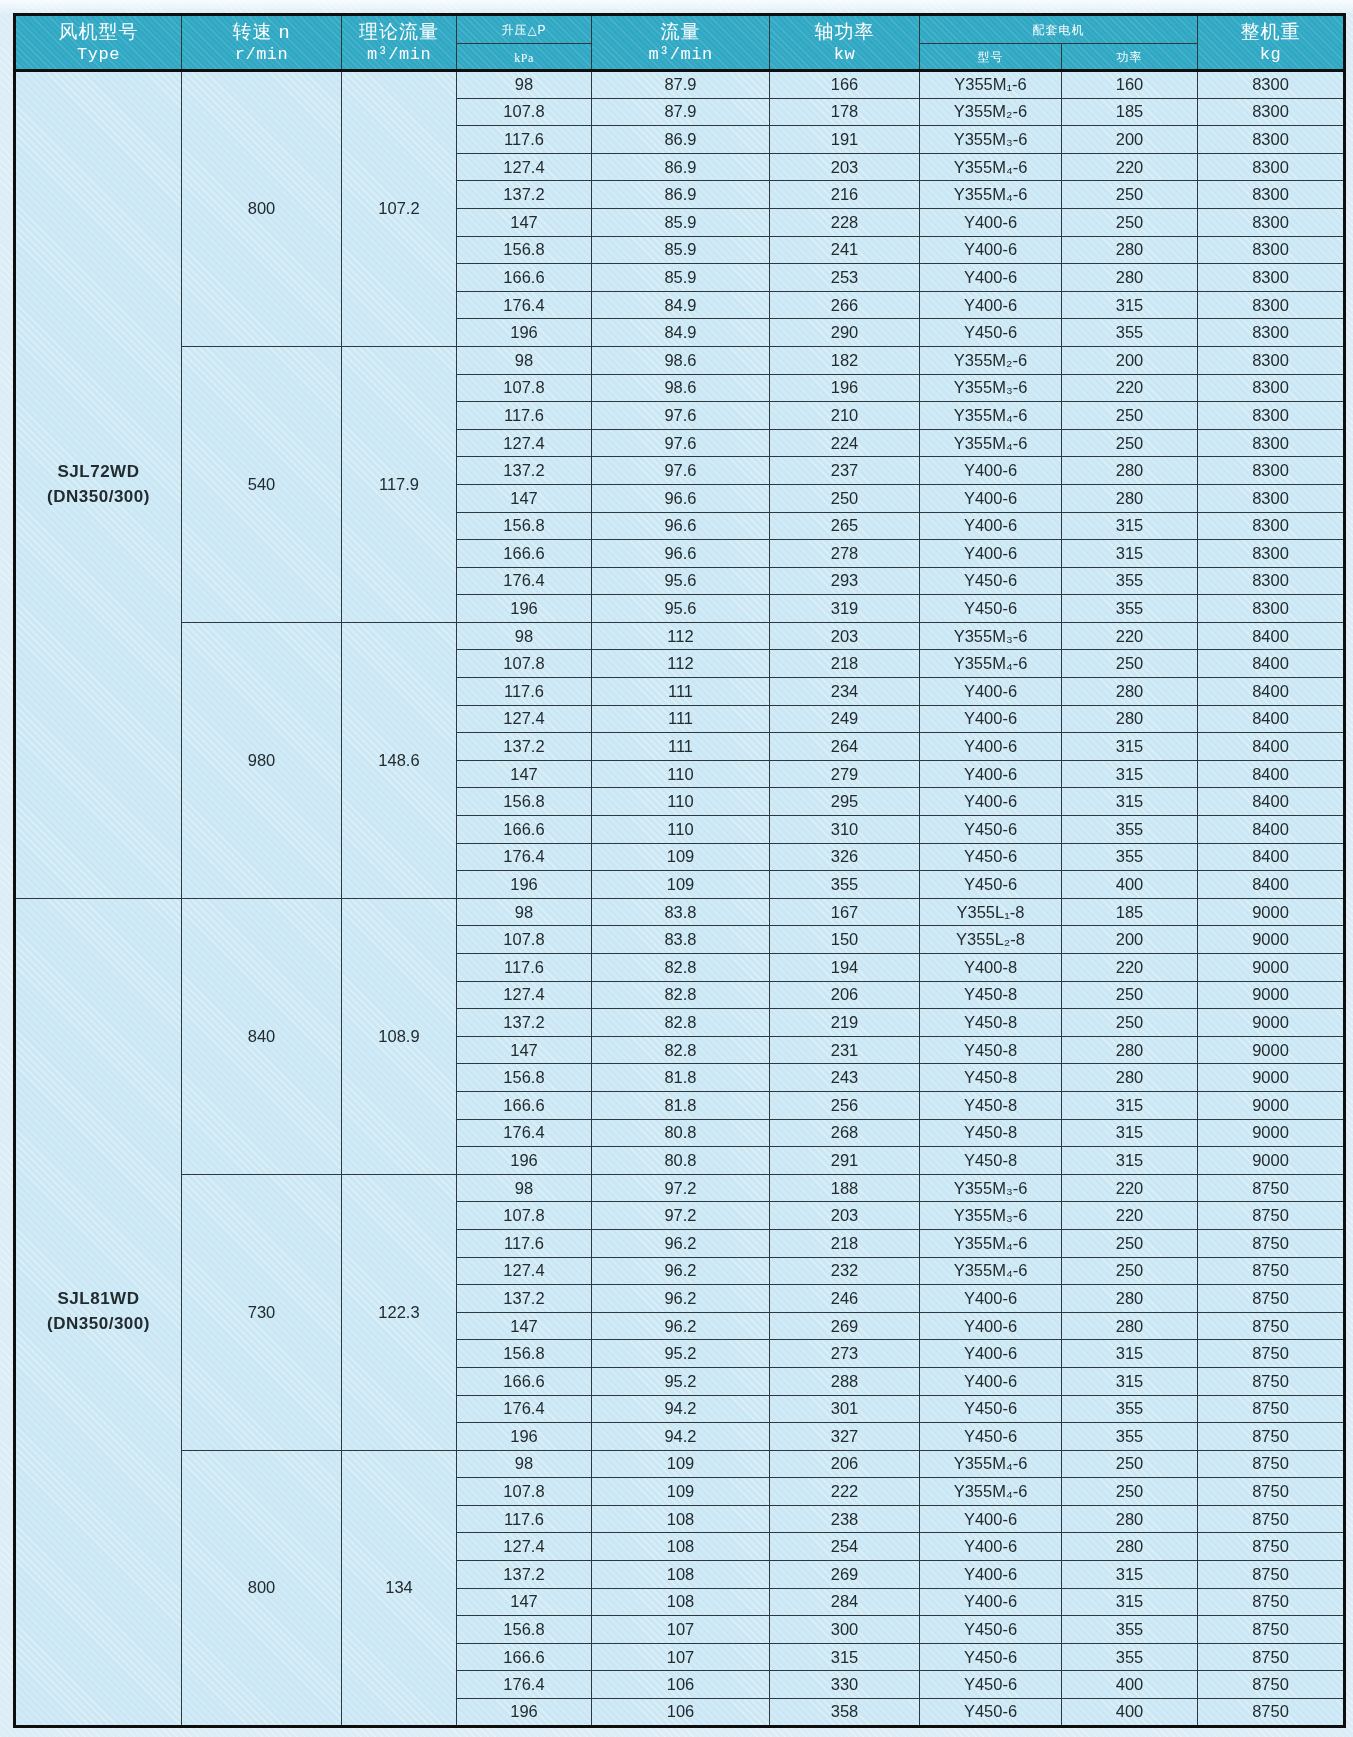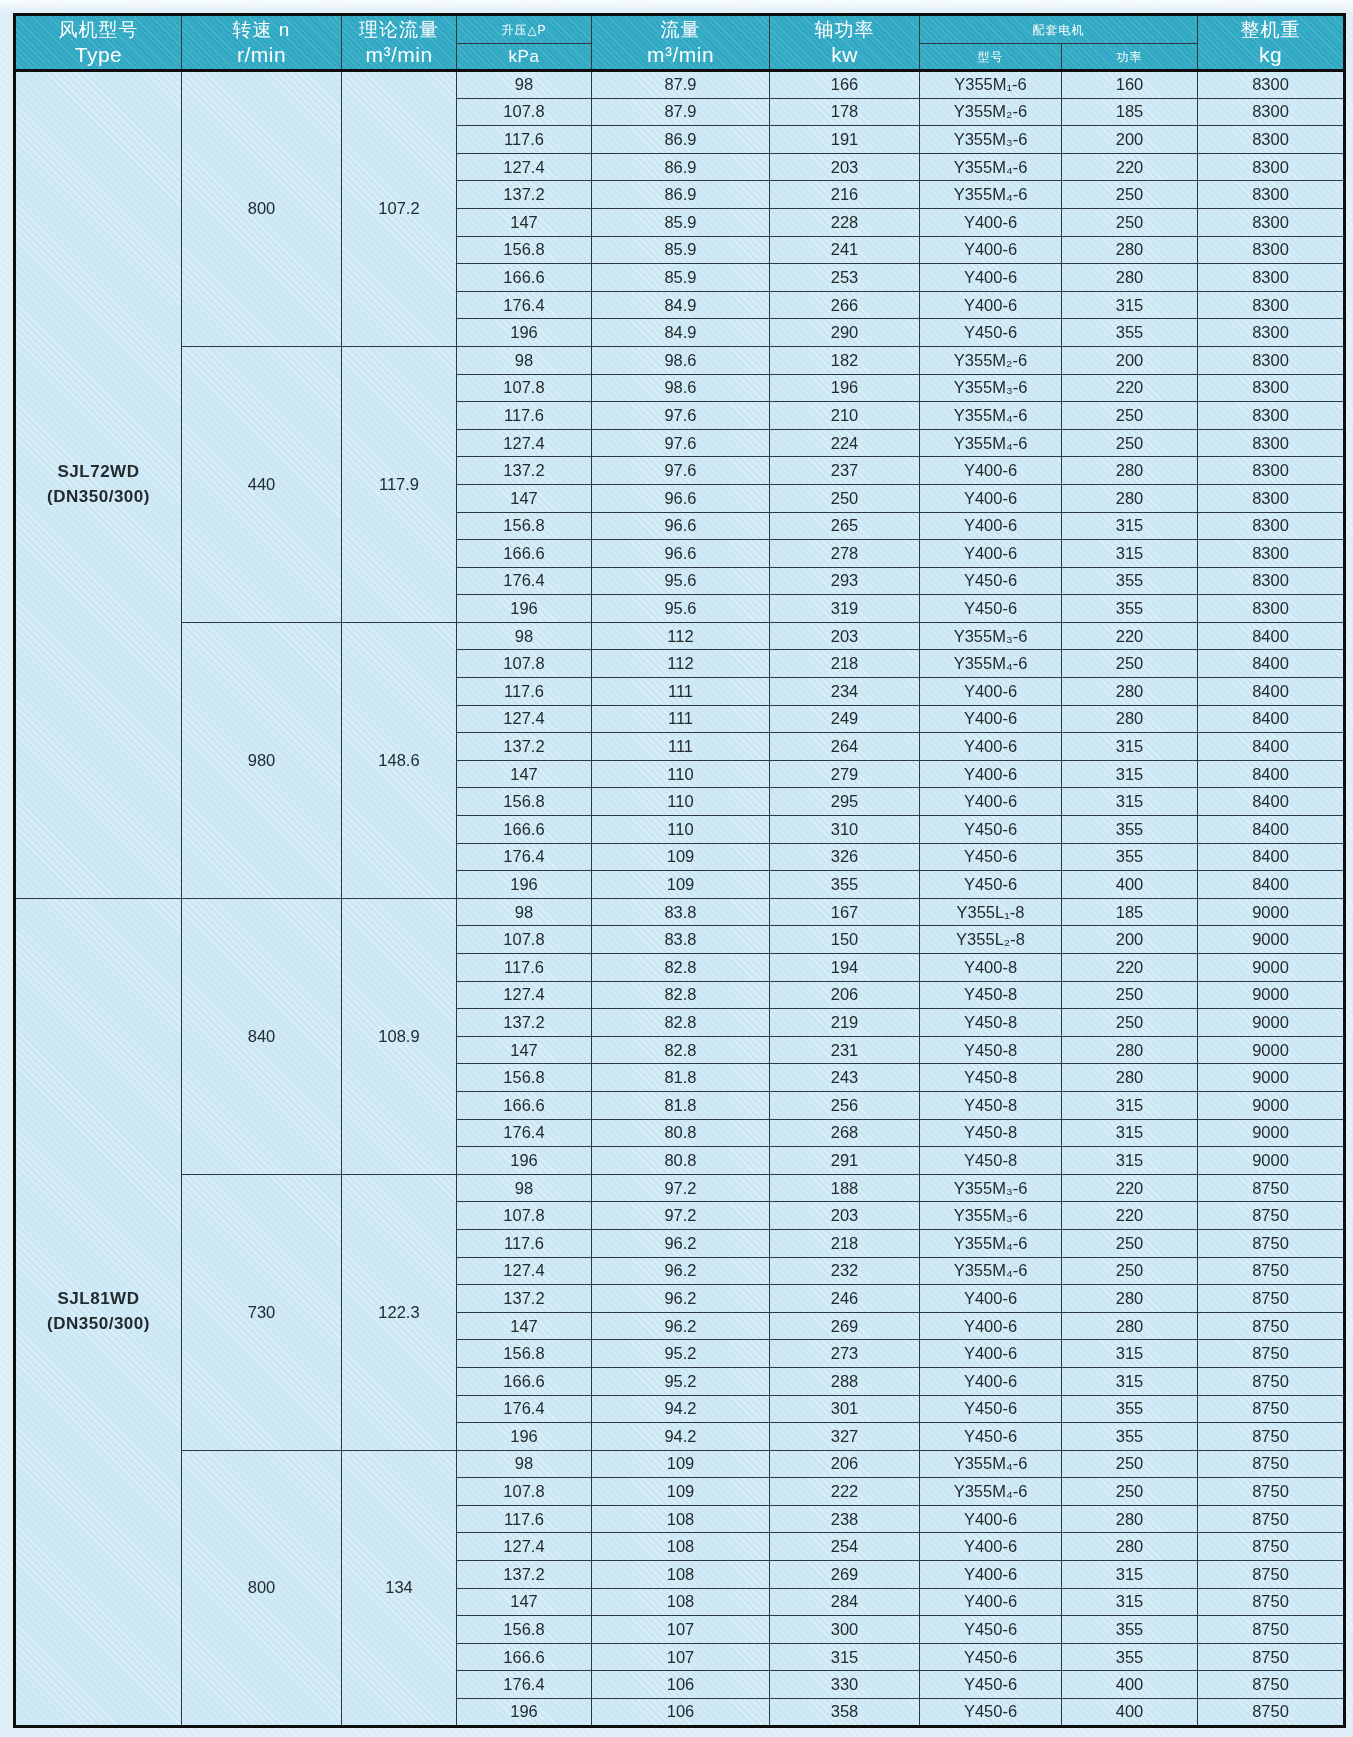--- a/index.html
+++ b/index.html
@@ -22,23 +22,23 @@
     overflow:hidden;white-space:nowrap;
   }
   thead th{
     background-color:#2fa8c3;
     background-image:repeating-linear-gradient(45deg, rgba(255,255,255,.16) 0px, rgba(255,255,255,.16) 1px, rgba(0,0,0,0) 1px, rgba(0,0,0,0) 4px);
     color:#ffffff;font-weight:normal;
   }
   thead tr.h-row-1{height:29px;}
   thead tr.h-row-2{height:27px;}
   .hl1{display:block;font-size:19px;line-height:1.3;letter-spacing:1px;}
-  .hl2{display:block;font-size:21px;line-height:1.15;letter-spacing:.5px;}
+  .hl2{display:block;font-size:17px;line-height:1.15;letter-spacing:.5px;font-family:Liberation Mono, monospace;}
   .hsingle{font-size:12px;letter-spacing:1px;}
-  .hunit{font-size:17px;letter-spacing:.5px;}
+  .hunit{font-size:12px;letter-spacing:.5px;font-family:Liberation Serif, serif;}
   tbody td{
     background-color:#cbe7f6;
     background-image:repeating-linear-gradient(45deg, rgba(255,255,244,.42) 0px, rgba(255,255,244,.42) 1px, rgba(0,0,0,0) 1px, rgba(0,0,0,0) 5px);
     color:#222b2e;font-size:16.5px;
   }
   tbody tr{height:27.6px;}
   tbody tr:first-child td{border-top:3px solid #0e0e0e;}
   td.model-cell div{font-size:17px;line-height:1.45;letter-spacing:.5px;font-weight:bold;}
 </style>
 </head>
@@ -182,21 +182,21 @@
       </tr>
       <tr>
         <td>196</td>
         <td>84.9</td>
         <td>290</td>
         <td>Y450-6</td>
         <td>355</td>
         <td>8300</td>
       </tr>
       <tr>
-        <td rowspan="10">440</td>
+        <td rowspan="10">540</td>
         <td rowspan="10">117.9</td>
         <td>98</td>
         <td>98.6</td>
         <td>182</td>
         <td>Y355M₂-6</td>
         <td>200</td>
         <td>8300</td>
       </tr>
       <tr>
         <td>107.8</td>

